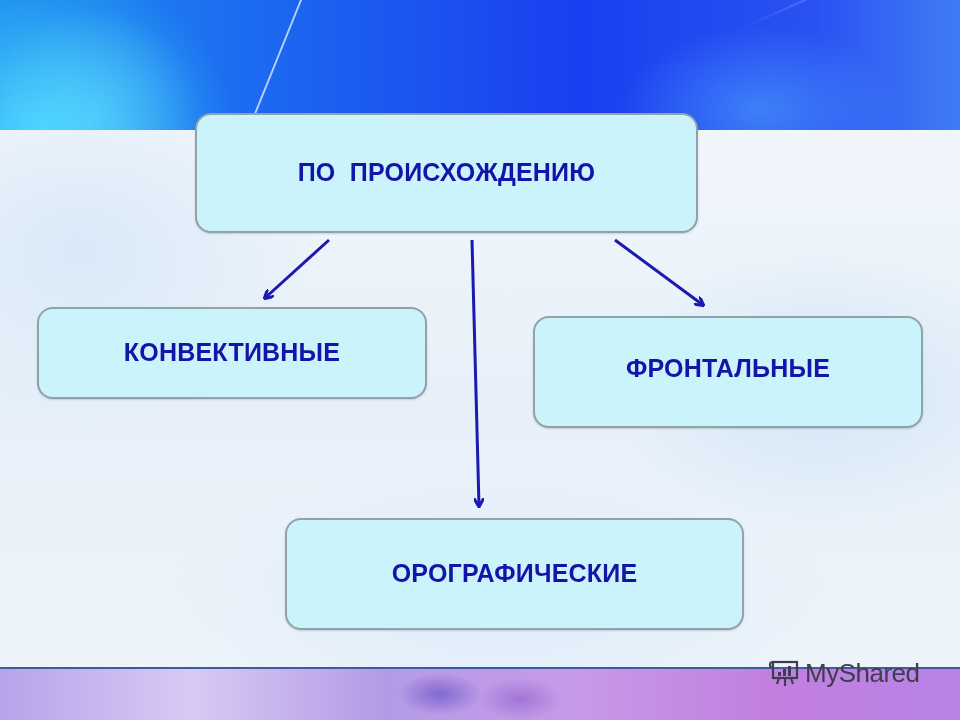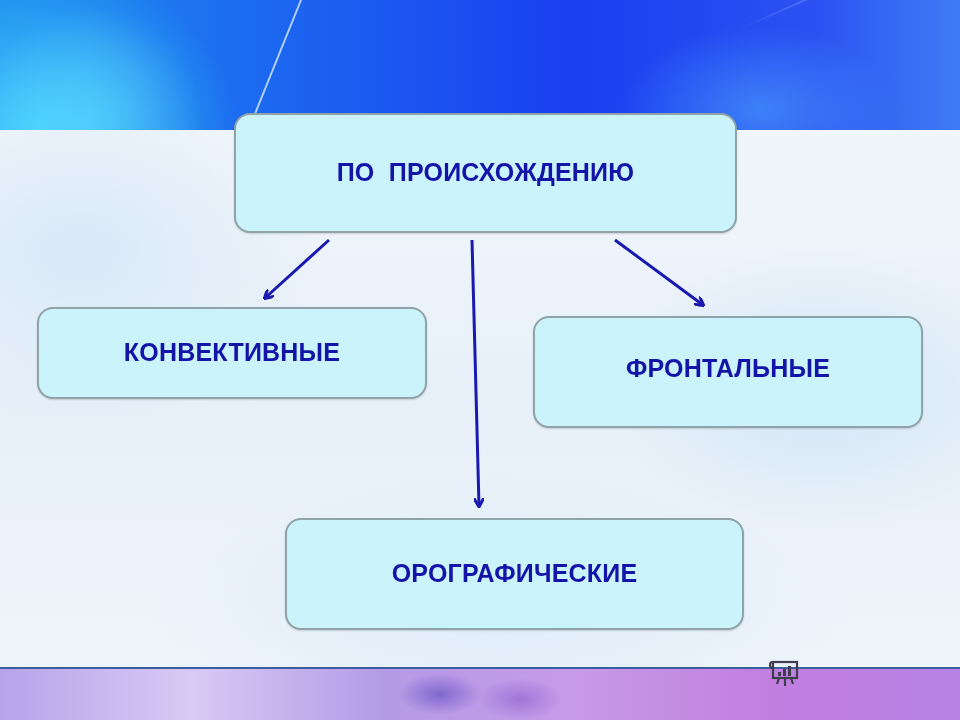--- a/index.html
+++ b/index.html
@@ -26,21 +26,21 @@
   .bottom-band { position:absolute; left:0; top:669px; width:960px; height:51px;
     background:
       radial-gradient(ellipse 60px 30px at 440px 25px, rgba(90,70,190,0.6), transparent 70%),
       radial-gradient(ellipse 60px 30px at 520px 30px, rgba(130,80,200,0.5), transparent 70%),
       linear-gradient(90deg, #b7a3ea 0%, #d9c9f4 20%, #b49be6 40%, #c79ae8 60%, #c27fe0 80%, #b882e6 100%); }
   .box { position:absolute; box-sizing:border-box; background:#cbf3fb;
     border:2px solid #8fa3a8; border-radius:16px;
     display:flex; align-items:center; justify-content:center;
     box-shadow:0 1px 2px rgba(0,0,0,0.15); }
   .box-label { color:#1414a8; font-weight:bold; font-size:25px; letter-spacing:0.2px; white-space:pre; }
-  #root-box { left:195px; top:113px; width:503px; height:120px;margin-left:39px; }
+  #root-box { left:195px; top:113px; width:503px; height:120px; }
   #root-box .box-label { margin-top:-2px; }
   #left-box { left:37px; top:307px; width:390px; height:92px; }
   #left-box .box-label { margin-top:-2px; }
   #right-box { left:533px; top:316px; width:390px; height:112px; }
   #right-box .box-label { margin-top:-8px; }
   #bottom-box { left:285px; top:518px; width:459px; height:112px; }
   #bottom-box .box-label { margin-top:-2px; }
   svg.arrows { position:absolute; left:0; top:0; width:960px; height:720px; pointer-events:none; }
   .watermark { position:absolute; left:767px; top:656px; display:flex; align-items:center; gap:4px; }
   .wm-text { font-size:26px; color:#3e3e4e; letter-spacing:-0.5px; }
@@ -86,13 +86,14 @@
       <rect x="6" y="6" width="24" height="16"></rect>
       <path d="M6,6 C2,6 2,12 6,12"></path>
       <path d="M10,28 L12,22 M18,30 L18,22 M26,28 L24,22"></path>
     </g>
     <g fill="#3e3e4e">
       <rect x="11" y="16" width="3" height="4"></rect>
       <rect x="16" y="13" width="3" height="7"></rect>
       <rect x="21" y="10" width="3" height="10"></rect>
     </g>
   </svg>
+  <span class="wm-text">MyShared</span>
 </div>
 
 </body></html>

